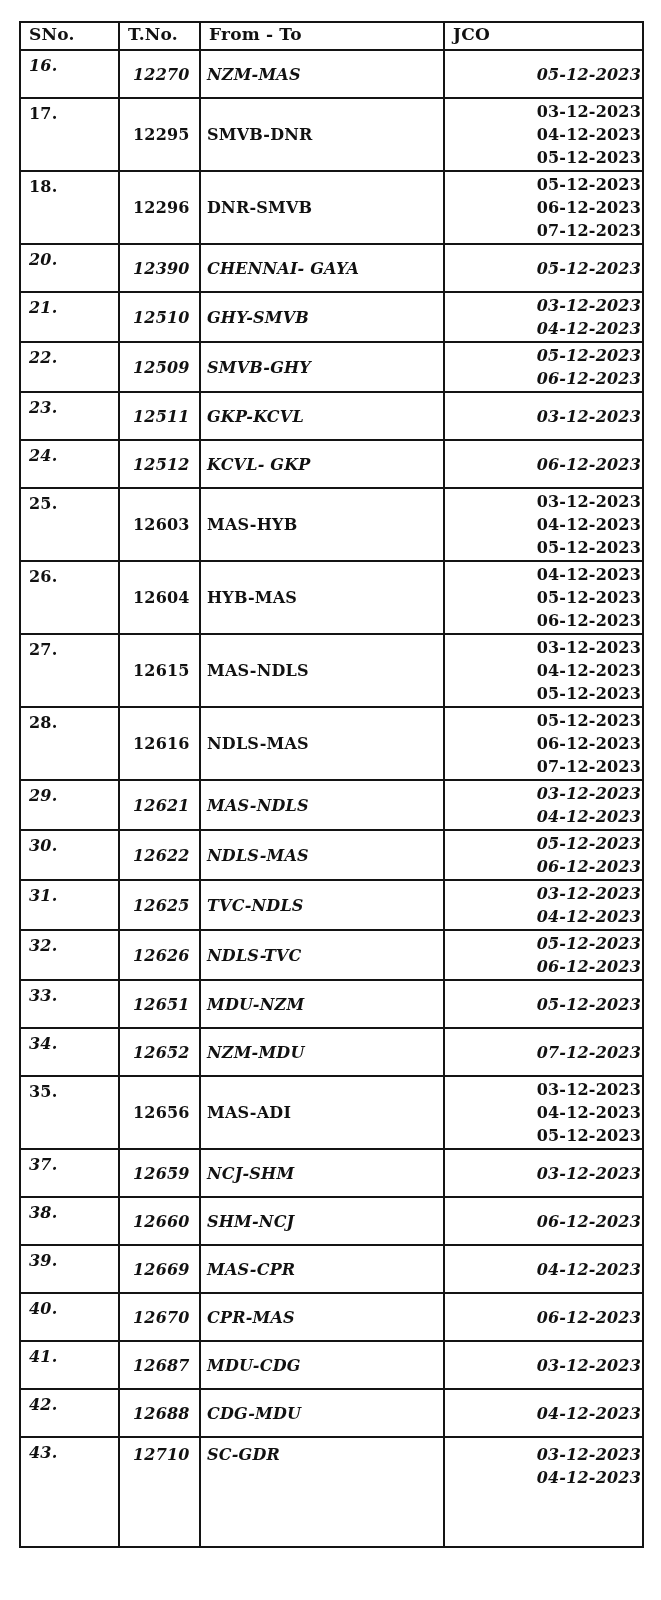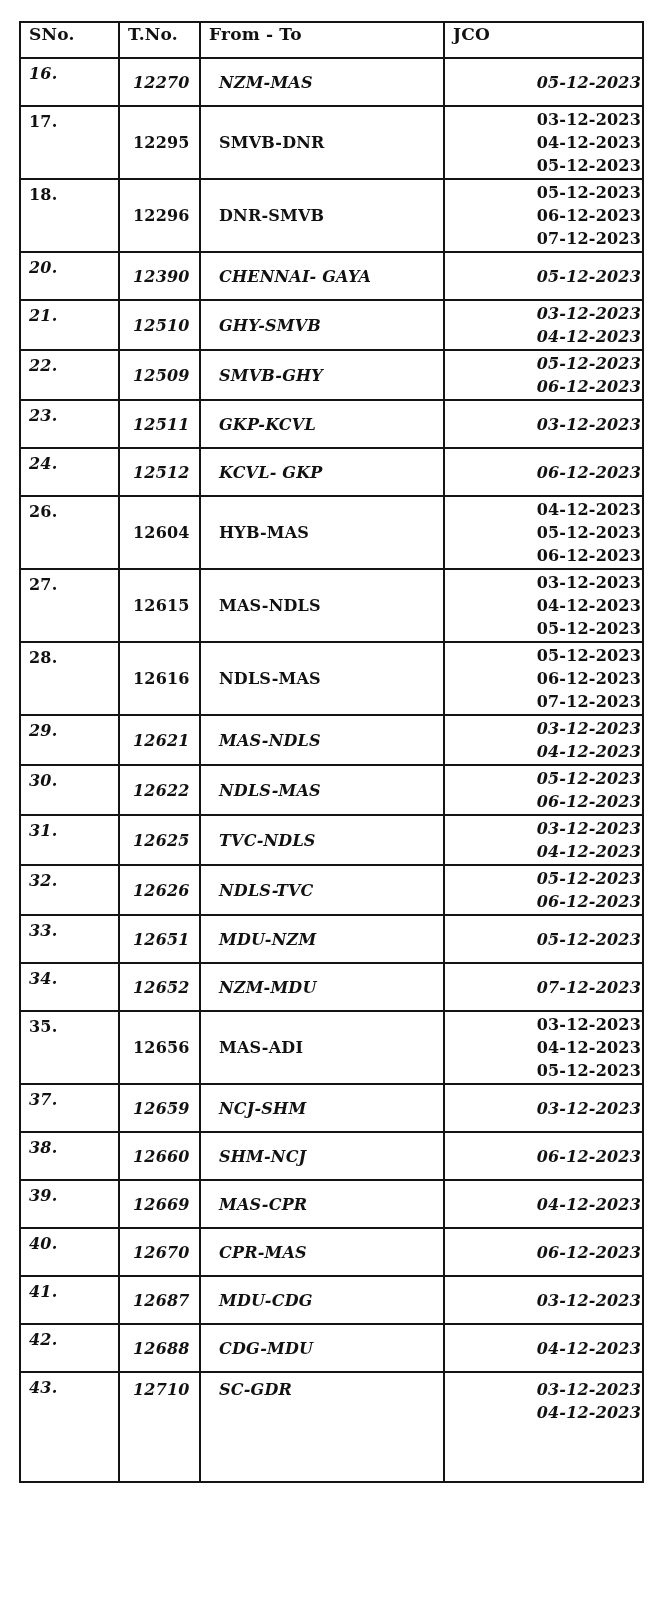--- a/index.html
+++ b/index.html
@@ -31,41 +31,41 @@
     box-sizing: border-box;
     font-weight: 700;
     letter-spacing: 0.2px;
     overflow: hidden;
   }
   table.sched th {
     height: 25px;
     font-size: 17px;
     text-align: left;
     vertical-align: middle;
-    padding: 1px 0 13px 8px;
+    padding: 1px 0 5px 8px;
   }
   th.h-tno   { padding-left: 13px; }
   th.h-route { padding-left: 10px; margin-left: 36px; }
   th.h-jco   { padding-left: 12px; }
 
   td {
     font-size: 16px;
     line-height: 23px;
   }
   td.c-sno {
     vertical-align: top;
     padding: 3px 0 0 8px;
   }
   td.c-tno {
     vertical-align: middle;
     padding-left: 13px;
   }
   td.c-route {
     vertical-align: middle;
-    padding-left: 18px;
+    padding-left: 6px;
     border-radius: 15px;
   }
   td.c-jco {
     vertical-align: middle;
     padding-left: 12px;
     text-align: right;
   }
   tr.r1 { height: 48px; font-style: italic; }
   tr.r3 { height: 71px; }
   tr.rcut { height: 110px; }
@@ -157,20 +157,30 @@
   </tr>
         <tr class="r1">
     <td class="c-sno">24.</td>
     <td class="c-tno">12512</td>
     <td class="c-route">KCVL- GKP</td>
     <td class="c-jco">
             <div class="date-line">06-12-2023</div>
           </td>
   </tr>
         <tr class="r3">
+    <td class="c-sno">25.</td>
+    <td class="c-tno">12603</td>
+    <td class="c-route">MAS-HYB</td>
+    <td class="c-jco">
+            <div class="date-line">03-12-2023</div>
+            <div class="date-line">04-12-2023</div>
+            <div class="date-line">05-12-2023</div>
+          </td>
+  </tr>
+        <tr class="r3">
     <td class="c-sno">26.</td>
     <td class="c-tno">12604</td>
     <td class="c-route">HYB-MAS</td>
     <td class="c-jco">
             <div class="date-line">04-12-2023</div>
             <div class="date-line">05-12-2023</div>
             <div class="date-line">06-12-2023</div>
           </td>
   </tr>
         <tr class="r3">

